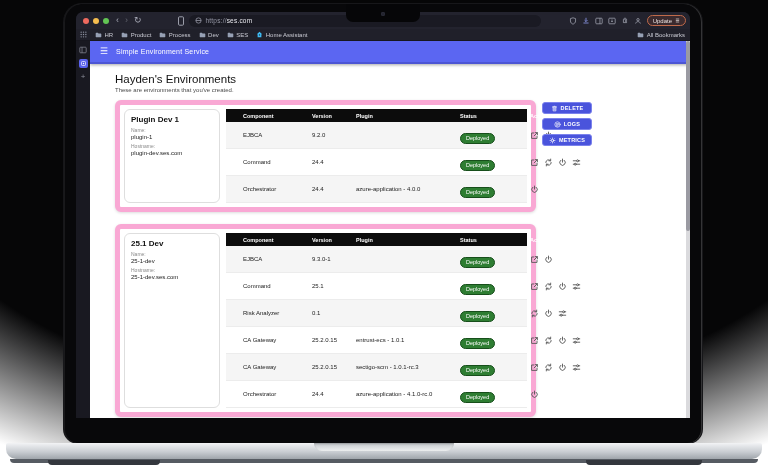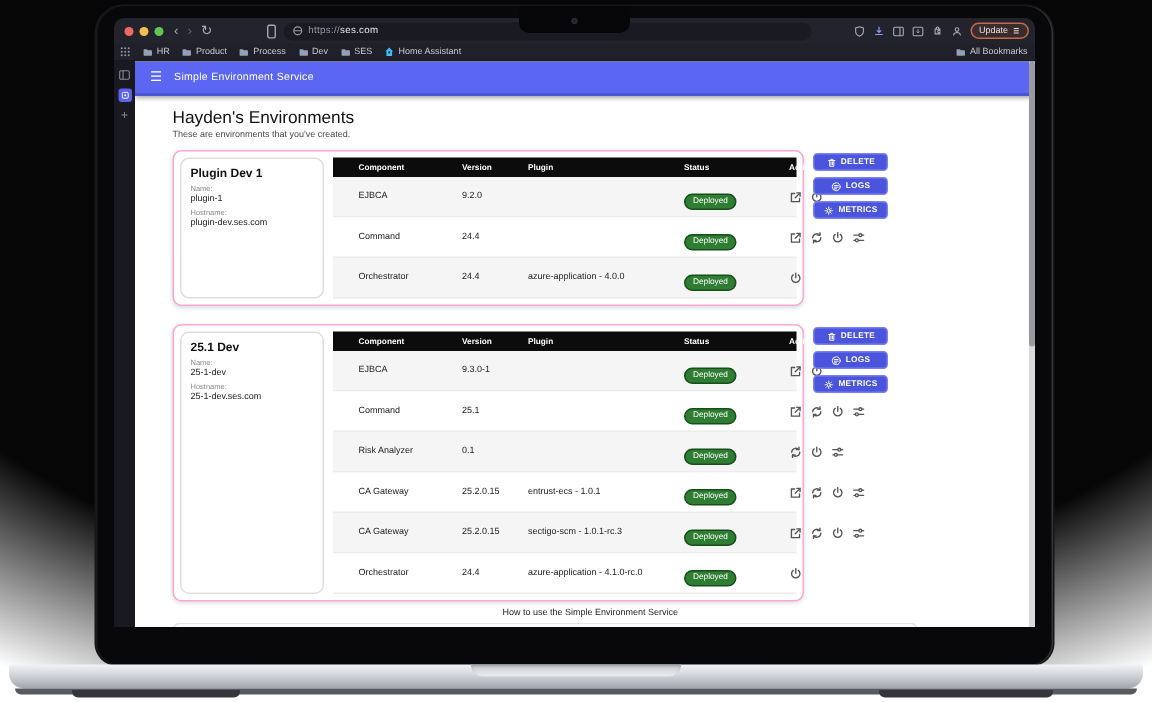--- a/index.html
+++ b/index.html
@@ -43,22 +43,22 @@
   
   .app{flex:1;background:#fff;position:relative;overflow:hidden;display:flex;flex-direction:column;}
   .appheader{height:23px;background:#5b66f2;display:flex;align-items:center;padding-left:10px;gap:8px;
     border-bottom:2px solid #4c55d4;box-shadow:0 1px 3px rgba(0,0,0,.35);flex:0 0 auto;}
   .hamb{color:#fff;font-size:9px;line-height:1;}
   .apptitle{color:#fff;font-size:7px;letter-spacing:.2px;}
   .content{flex:1;padding:0 18px 0 25px;overflow:hidden;}
   .h1{font-size:11.5px;font-weight:normal;color:#111;margin-top:9px;}
   .sub{font-size:6px;color:#4b4b4b;margin-top:2px;}
   .env-row{display:flex;align-items:flex-start;margin-top:7px;}
-  .env-row + .env-row{margin-top:12px;}
-  .env-card{width:421px;border:1px solid #f9a8d4;border-radius:6px;box-shadow:0 1px 3px rgba(0,0,0,.14);
+  .env-row + .env-row{margin-top:12px;flex-direction:column;}
+  .env-card{width:421px;border:5px solid #f9a8d4;border-radius:6px;box-shadow:0 1px 3px rgba(0,0,0,.14);
     padding:4px;display:flex;gap:6px;background:#fff;}
   .info-panel{width:96px;flex:0 0 auto;border:1px solid #dedede;border-radius:6px;padding:5px 6px;}
   .info-title{font-size:8px;font-weight:bold;color:#111;}
   .info-label{font-size:5px;color:#8a8a8a;margin-top:3px;}
   .info-val{font-size:6px;color:#222;margin-top:1px;}
   .env-table{flex:1;min-width:0;}
   .t-head{display:flex;align-items:center;background:#0c0c0c;height:13px;color:#fff;}
   .t-row{display:flex;align-items:center;height:27px;border-bottom:1px solid #ececec;background:#fff;}
   .t-row.odd{background:#f5f5f5;}
   .c-comp{flex:0 0 86px;padding-left:17px;font-size:6px;color:#222;}

